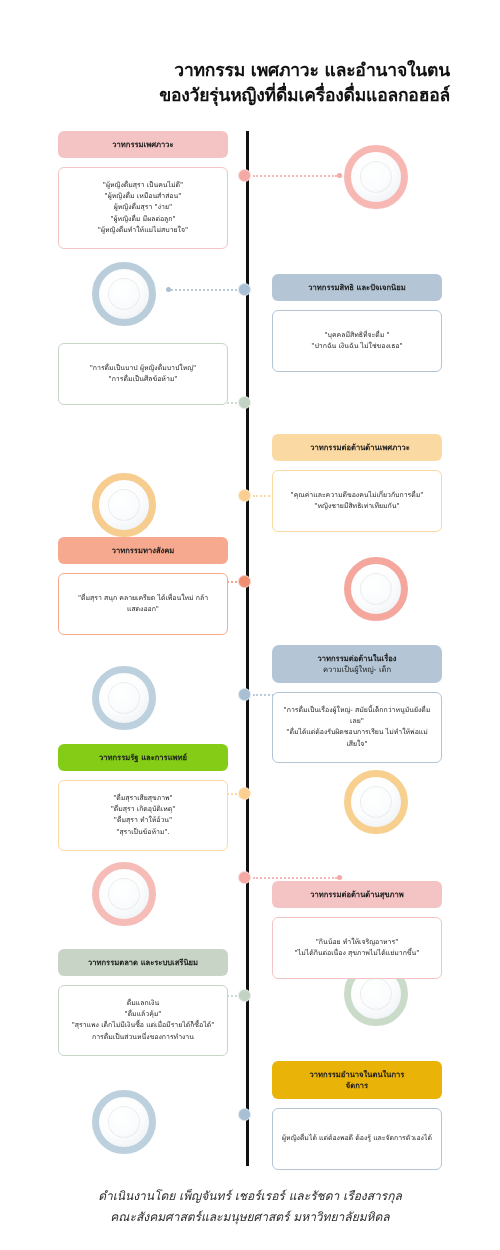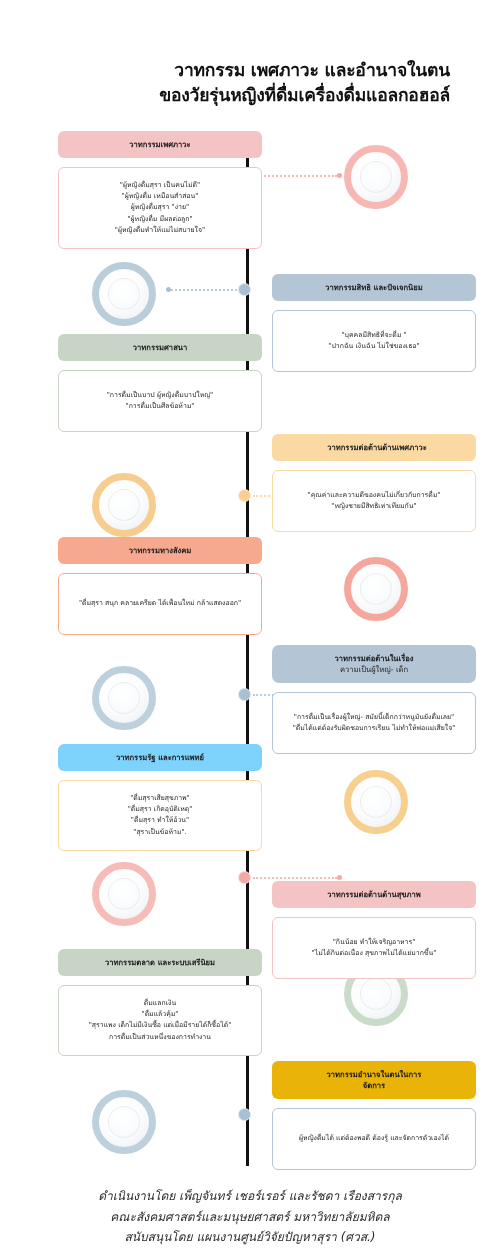--- a/index.html
+++ b/index.html
@@ -38,21 +38,21 @@
     left: 246px;
     top: 131px;
     width: 3px;
     height: 1035px;
     background: #111111;
   }
 
   
   .tl-block {
     position: absolute;
-    width: 204px;
+    width: 170px;
   }
   .tl-block.side-left  { left: 58px;  }
   .tl-block.side-right { left: 272px; }
 
   .block-header {
     border-radius: 6px;
     text-align: center;
     font-size: 7.6px;
     font-weight: bold;
     color: #1b1b1b;
@@ -236,23 +236,20 @@
     <div class="tl-block side-right" style="top: 236px;">
       <div class="block-header" style="background: rgb(180, 198, 214); margin-top: 38px;">
         <div>วาทกรรมสิทธิ และปัจเจกนิยม</div>
       </div>
       <div class="block-body" style="border-color: rgb(180, 198, 214);">
         <span class="q-line">"บุคคลมีสิทธิที่จะดื่ม "</span>
         <span class="q-line">"ปากฉัน เงินฉัน ไม่ใช่ของเธอ"</span>
       </div>
     </div>
     <div class="tl-block side-left" style="top: 334px;">
-      <div class="block-header" style="background: rgb(200, 213, 198);">
-        <div>วาทกรรมศาสนา</div>
-      </div>
       <div class="block-body" style="border-color: rgb(200, 213, 198);">
         <span class="q-line">"การดื่มเป็นบาป ผู้หญิงดื่มบาปใหญ่"</span>
         <span class="q-line">"การดื่มเป็นศีลข้อห้าม"</span>
       </div>
     </div>
     <div class="tl-block side-right" style="top: 434px;">
       <div class="block-header" style="background: rgb(251, 217, 162); padding-left: 12px;">
         <div>วาทกรรมต่อต้านด้านเพศภาวะ</div>
       </div>
       <div class="block-body" style="border-color: rgb(251, 217, 162);">
@@ -272,21 +269,21 @@
       <div class="block-header" style="background: rgb(180, 198, 214); border-radius: 7px;">
         <div>วาทกรรมต่อต้านในเรื่อง</div>
         <div style="font-weight: normal;">ความเป็นผู้ใหญ่- เด็ก</div>
       </div>
       <div class="block-body" style="border-color: rgb(180, 198, 214);">
         <span class="q-line">"การดื่มเป็นเรื่องผู้ใหญ่- สมัยนี้เด็กกว่าหนูมันยังดื่มเลย"</span>
         <span class="q-line">"ดื่มได้แต่ต้องรับผิดชอบการเรียน ไม่ทำให้พ่อแม่เสียใจ"</span>
       </div>
     </div>
     <div class="tl-block side-left" style="top: 744px;">
-      <div class="block-header" style="background: #7dd3fc;">
+      <div class="block-header" style="background: #84cc16;">
         <div>วาทกรรมรัฐ และการแพทย์</div>
       </div>
       <div class="block-body" style="border-color: rgb(251, 217, 162);">
         <span class="q-line">"ดื่มสุราเสียสุขภาพ"</span>
         <span class="q-line">"ดื่มสุรา เกิดอุบัติเหตุ"</span>
         <span class="q-line">"ดื่มสุรา ทำให้อ้วน"</span>
         <span class="q-line">"สุราเป็นข้อห้าม".</span>
       </div>
     </div>
     <div class="tl-block side-right" style="top: 849px; margin-top: 32px;">
@@ -316,14 +313,13 @@
       </div>
       <div class="block-body" style="border-color: rgb(180, 198, 214);">
         <span class="q-line">ผู้หญิงดื่มได้ แต่ต้องพอดี ต้องรู้ และจัดการตัวเองได้</span>
       </div>
     </div>
   </div>
 
 <div id="footer-credits">
   <div class="credit-line">ดำเนินงานโดย เพ็ญจันทร์ เชอร์เรอร์ และรัชดา เรืองสารกุล</div>
   <div class="credit-line">คณะสังคมศาสตร์และมนุษยศาสตร์ มหาวิทยาลัยมหิดล</div>
-  <div class="credit-line">สนับสนุนโดย แผนงานศูนย์วิจัยปัญหาสุรา (ศวส.)</div>
 </div>
 
 </body></html>

